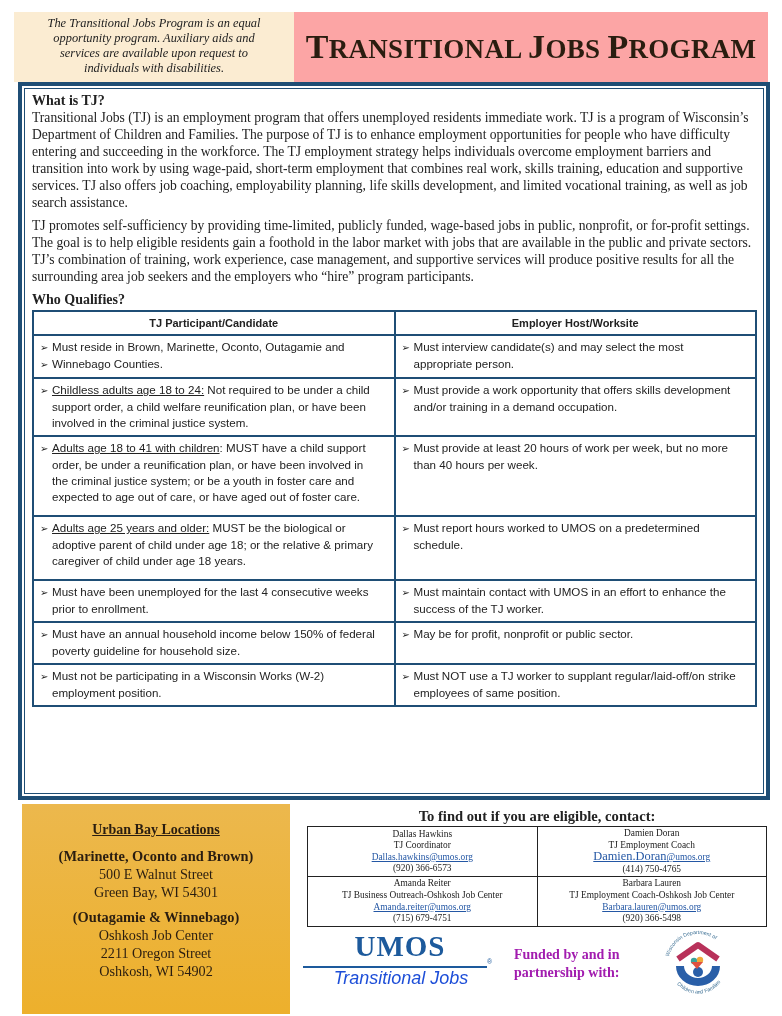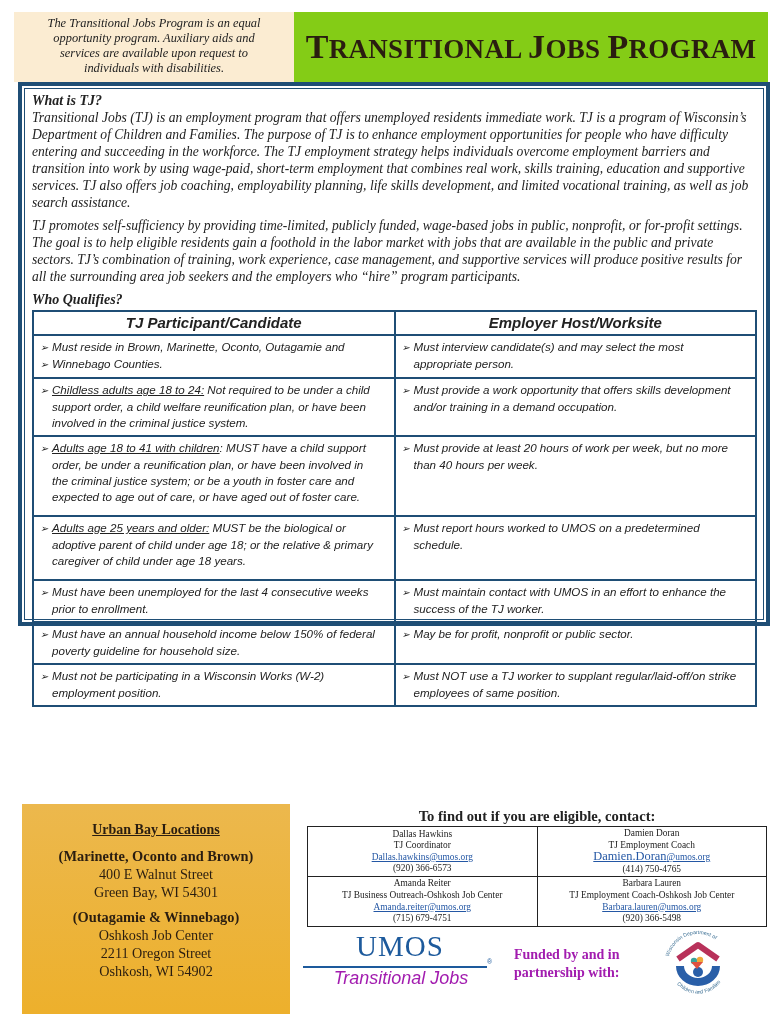--- a/index.html
+++ b/index.html
@@ -7,49 +7,49 @@
   body { position: relative; font-family: "DejaVu Serif", serif; color: #1a1a1a; }
 
   .header-notice {
     position: absolute; left: 14px; top: 12px; width: 280px; height: 70px;
     background: #fbecd2; text-align: center;
     font-family: "Liberation Serif", serif; font-style: italic;
     font-size: 12.4px; line-height: 15px; color: #222; padding-top: 4px;
   }
   .header-title-box {
     position: absolute; left: 294px; top: 12px; width: 474px; height: 70px;
-    background: #84cc16; display: flex; align-items: center; justify-content: center;
+    background: #fca5a5; display: flex; align-items: center; justify-content: center;
   }
   .header-title {
     font-family: "Liberation Serif", serif; font-weight: bold; color: #2a1d10;
     font-size: 27px; letter-spacing: 0.3px; font-variant: small-caps;
   }
   .header-title .big { font-size: 34px; }
 
   .main-box {
-    position: absolute; left: 18px; top: 82px; width: 752px; height: 544px;
-    border: 4px solid #1f4e75; background: #fff; padding: 2px; font-style: italic;
+    position: absolute; left: 18px; top: 82px; width: 752px; height: 718px;
+    border: 4px solid #1f4e75; background: #fff; padding: 2px;
   }
   .main-inner { border: 1px solid #1f4e75; width: 100%; height: 100%; padding: 4px 6px 0 7px; }
   .section-heading {
     font-family: "Liberation Serif", serif; font-weight: bold; font-size: 14px; line-height: 16px; color: #222;
   }
   .para {
     font-family: "Liberation Serif", serif; font-size: 13.6px; line-height: 17px; color: #222;
   }
   .para + .para { margin-top: 6px; }
   .who { margin-top: 7px; }
 
   table.qual {
     width: 100%; border-collapse: collapse; margin-top: 2px;
     font-family: "Liberation Sans", sans-serif; font-size: 11.6px; line-height: 16px; color: #222;
   }
   table.qual th, table.qual td { border: 2px solid #1f4e75; vertical-align: top; }
   table.qual th {
-    font-weight: bold; font-size: 15px; text-align: center; height: 24px; padding: 3px; color: #222;
+    font-weight: bold; font-size: 11px; text-align: center; height: 24px; padding: 3px; color: #222;
   }
   table.qual td { padding: 3px 12px 4px 4px; width: 50%; }
   .bl { display: block; padding-left: 14px; text-indent: -12px; }
   .bl .arrow { display: inline-block; width: 12px; text-indent: 0; font-size: 10px; }
   .ul { text-decoration: underline; }
 
   .loc-box {
     position: absolute; left: 22px; top: 804px; width: 268px; height: 210px;
     background: linear-gradient(#ecb84d, #edb02c); text-align: center;
     font-family: "Liberation Serif", serif; color: #2a1d10; padding-top: 16px;
@@ -67,27 +67,27 @@
     position: absolute; left: 307px; top: 826px; width: 460px; border-collapse: collapse;
     font-family: "Liberation Serif", serif; font-size: 9.4px; line-height: 11.6px; text-align: center; color: #222;
   }
   table.contacts td { border: 1px solid #222; width: 50%; padding: 1px 2px 1px 2px; }
   .email { color: #2457a4; text-decoration: underline; }
   .email.large { font-size: 12.4px; }
 
   .umos-logo { position: absolute; left: 303px; top: 930px; width: 192px; height: 66px; }
   .umos-word {
     position: absolute; left: 27px; top: 0; width: 140px; text-align: center;
-    font-family: "Liberation Serif", serif; font-weight: normal; font-size: 29px; color: #1d5a9c; letter-spacing: 1px;
+    font-family: "Liberation Serif", serif; font-weight: bold; font-size: 29px; color: #1d5a9c; letter-spacing: 1px;
   }
   .umos-rule { position: absolute; left: 0; top: 36px; width: 184px; height: 2px; background: #1d5a9c; }
   .umos-reg { position: absolute; left: 184px; top: 28px; font-size: 7px; color: #1d5a9c; font-family: "Liberation Sans", sans-serif; }
   .umos-sub {
     position: absolute; left: 8px; top: 38px; width: 180px; text-align: center;
-    font-family: "Liberation Sans", sans-serif; font-style: italic; font-size: 18px; color: #a21caf;
+    font-family: "Liberation Sans", sans-serif; font-style: italic; font-size: 18px; color: #1d4ed8;
   }
 
   .funded {
     position: absolute; left: 514px; top: 946px; width: 120px;
     font-family: "Liberation Serif", serif; font-weight: bold; font-size: 14px; line-height: 18px; color: #a21caf;
   }
   .dcf-logo { position: absolute; left: 660px; top: 926px; width: 76px; height: 76px; }
 </style>
 </head>
 <body>
@@ -179,21 +179,21 @@
             </td>
           </tr>
         </tbody>
     </table>
   </div>
 </div>
 
 <div class="loc-box">
   <div class="loc-title">Urban Bay Locations</div>
   <div class="loc-region">(Marinette, Oconto and Brown)</div>
-  <div class="loc-line">400 E Walnut Street</div>
+  <div class="loc-line">500 E Walnut Street</div>
   <div class="loc-line">Green Bay, WI 54301</div>
   <div class="loc-gap"></div>
   <div class="loc-region">(Outagamie &amp; Winnebago)</div>
   <div class="loc-line">Oshkosh Job Center</div>
   <div class="loc-line">2211 Oregon Street</div>
   <div class="loc-line">Oshkosh, WI 54902</div>
 </div>
 
 <div class="contact-heading">To find out if you are eligible, contact:</div>
 <table class="contacts">

